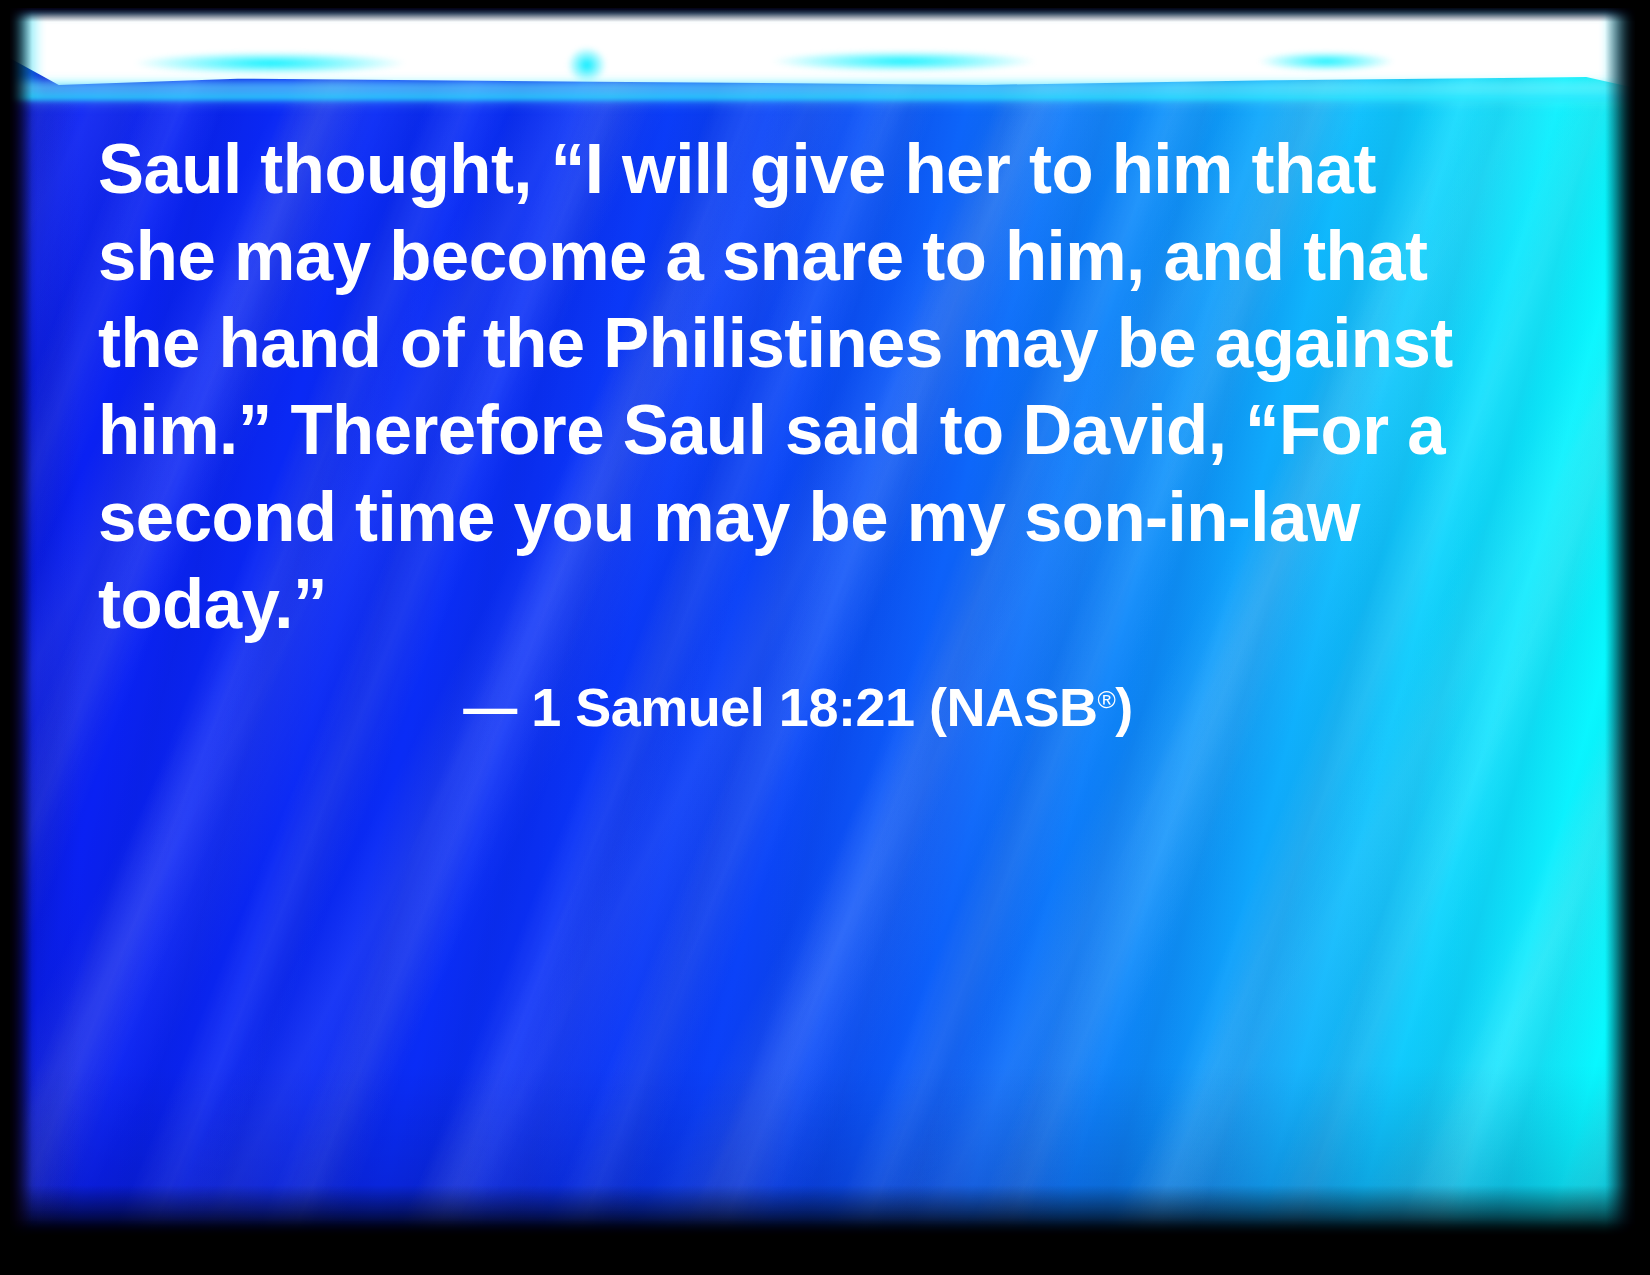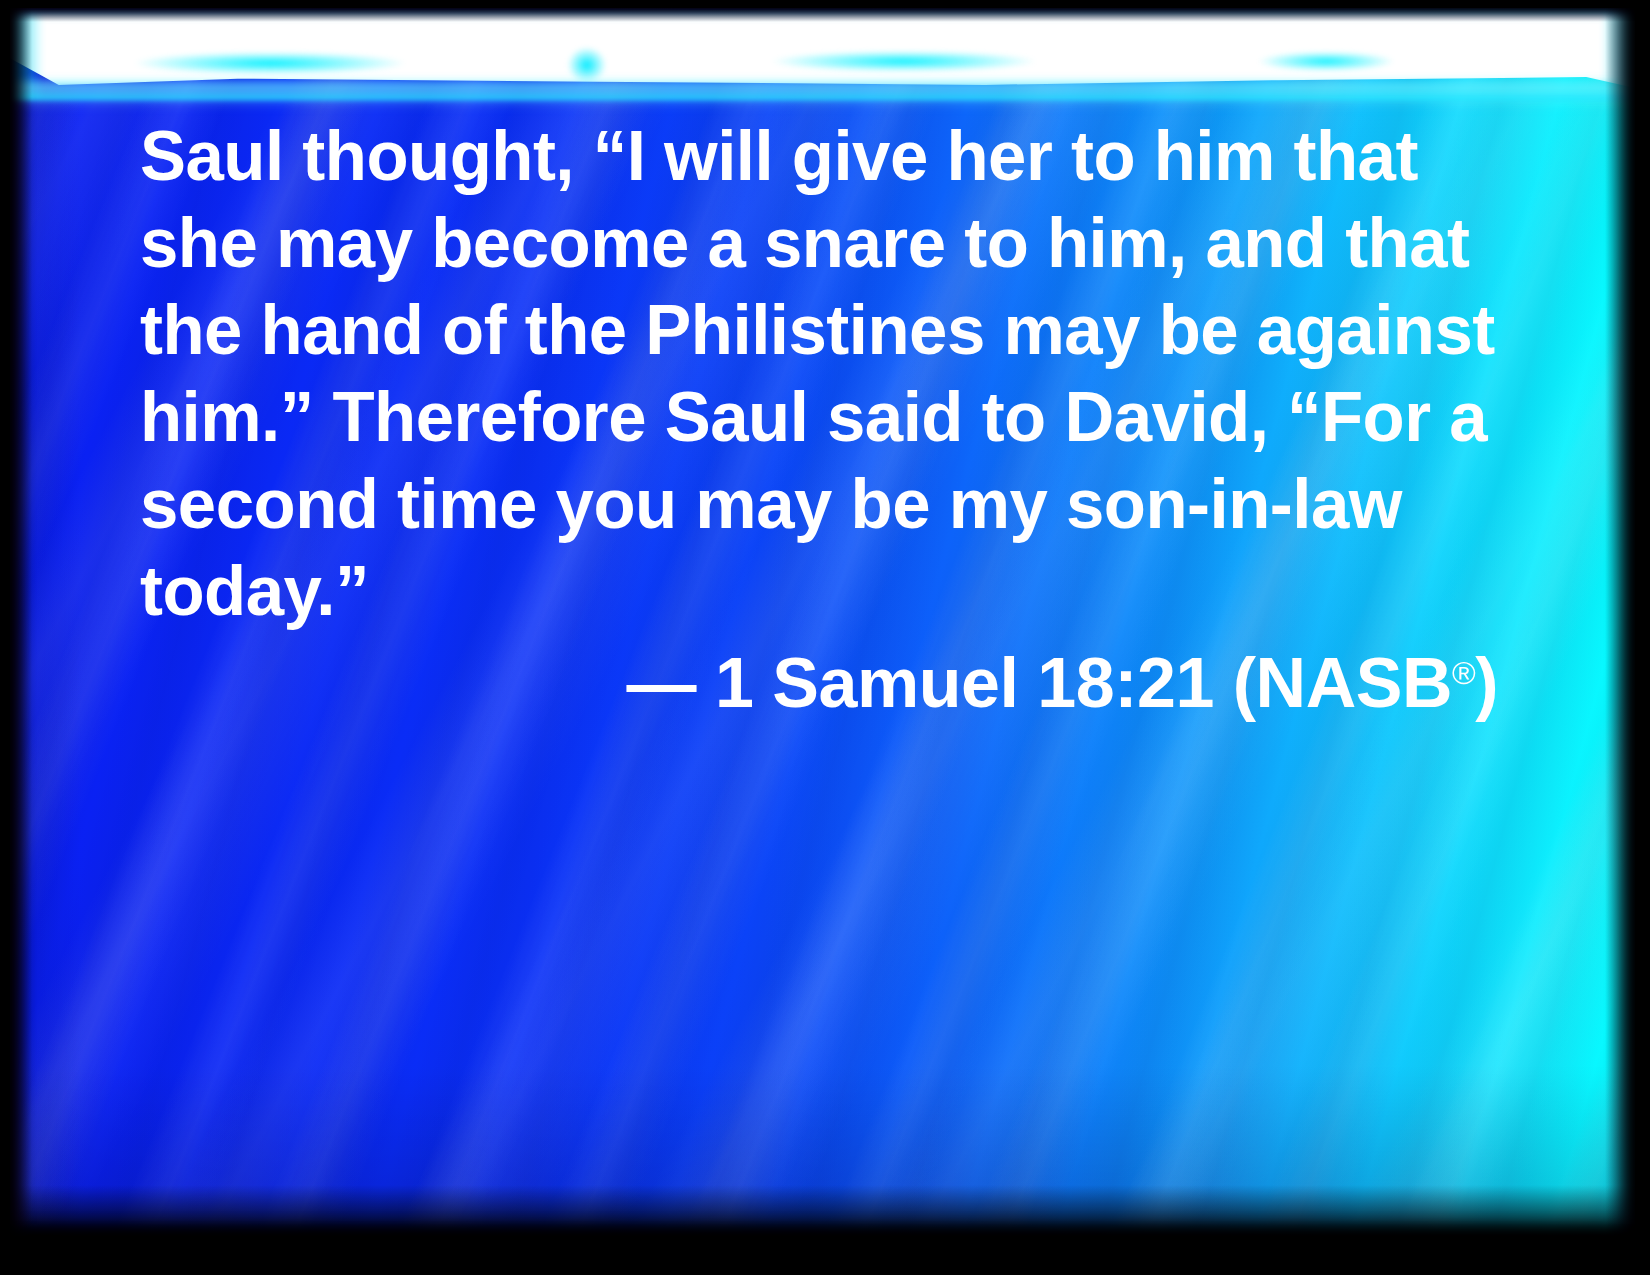--- a/index.html
+++ b/index.html
@@ -164,45 +164,44 @@
       linear-gradient(90deg, rgba(12,0,28,0.9) 0px, rgba(12,0,28,0.0) 22px),
       linear-gradient(270deg, rgba(6,0,16,0.92) 0px, rgba(6,0,16,0.0) 30px),
       linear-gradient(0deg, rgba(0,0,0,0.95) 0px, rgba(0,0,0,0.0) 52px),
       linear-gradient(180deg, rgba(16,0,36,0.9) 0px, rgba(16,0,36,0.0) 14px);
   }
 
   
   #verse-block {
     position: absolute;
     left: 88px;
-    top: 105px;
+    top: 118px;
     width: 1400px;
     z-index: 5;
-    margin-left: 42px;
   }
   .verse-line {
     color: #ffffff;
     font-weight: 700;
     font-size: 70px;
     line-height: 87px;
     letter-spacing: -0.5px;
     white-space: nowrap;
     font-stretch: condensed;
     transform: scaleX(0.985);
     transform-origin: left center;
   }
   #attribution {
     position: absolute;
     left: 88px;
-    top: 110px;
+    top: 134px;
     width: 1400px;
-    text-align: right;
+    text-align: center;
     color: #ffffff;
     font-weight: 700;
-    font-size: 70px;
+    font-size: 54px;
     line-height: 87px;
     letter-spacing: -0.5px;
     white-space: nowrap;
     z-index: 5;
   }
   #attribution .spacer { visibility: hidden; display: block; }
   .reg-mark {
     font-size: 0.46em;
     vertical-align: 0.72em;
     line-height: 0;

